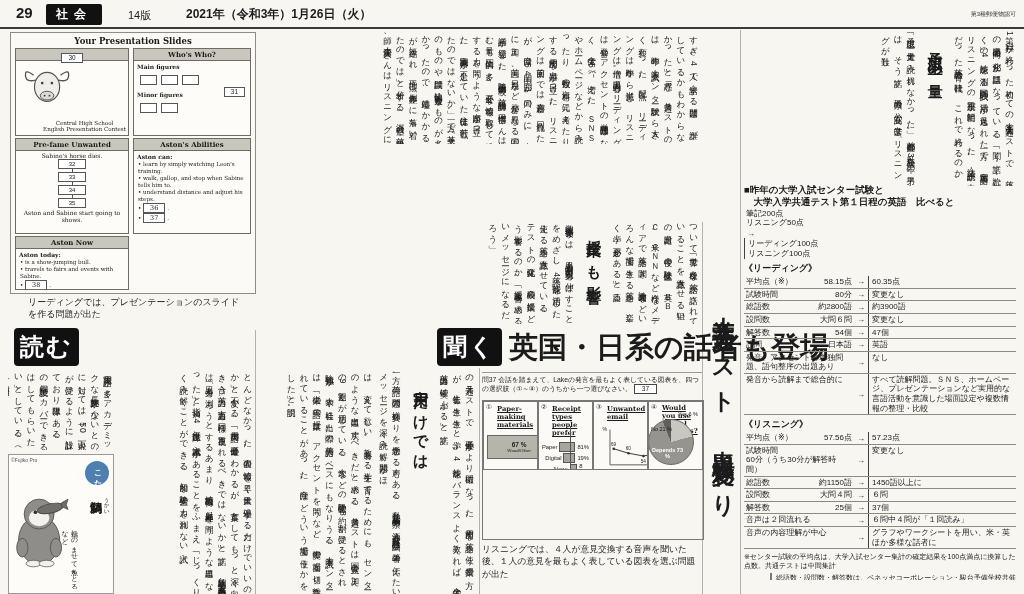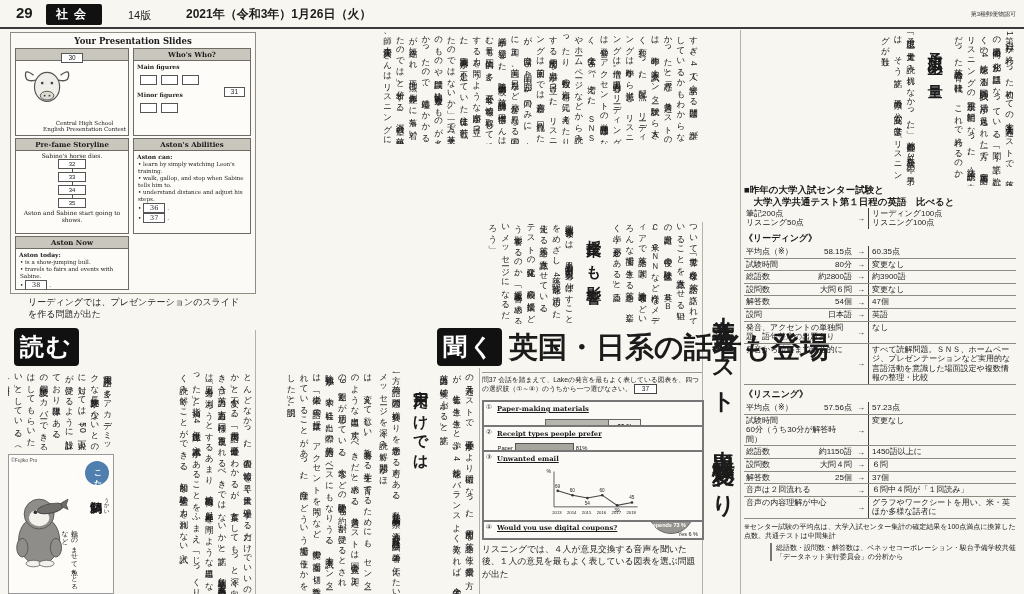--- a/index.html
+++ b/index.html
@@ -48,21 +48,21 @@
   .chainline{display:block;margin:0 auto;width:1px;height:3px;background:#555;}
   .bullets{margin:1px 2px 0 4px;padding:0;list-style:none;font-size:5.6px;line-height:1.25;
            font-family:"DejaVu Serif","Liberation Serif",serif;}
   .bullets li::before{content:"• ";}
   .boxline{font-size:5.6px;margin-left:4px;font-family:"DejaVu Serif","Liberation Serif",serif;}
   .fig-caption{position:absolute;left:28px;top:296px;width:212px;font-size:9px;line-height:1.35;color:#222;}
   
   .exam-q{position:absolute;left:482px;top:372px;width:220px;font-size:6.8px;line-height:1.35;border-top:1px solid #999;padding-top:2px;}
   .ansbox{display:inline-block;border:1px solid #444;background:#fff;padding:0 7px;font-size:6.5px;line-height:8px;}
   .cgrid{position:absolute;left:482px;top:400px;width:220px;height:138px;display:grid;
-         grid-template-columns:1fr;grid-template-rows:1fr 1fr;border:1px solid #777;}
+         grid-template-columns:1fr 1fr 1fr 1fr;grid-template-rows:1fr 1fr;border:1px solid #777;}
   .ccell{border:1px solid #777;position:relative;padding:2px 3px;background:#fbfaf7;overflow:hidden;}
   .copt{position:absolute;left:2px;top:1px;font-size:6.5px;}
   .ctitle{margin:1px 0 3px 10px;font-size:6.8px;font-weight:bold;text-decoration:underline;
           font-family:"DejaVu Serif","Liberation Serif",serif;}
   .stackbar{display:flex;width:94px;height:22px;margin:6px auto 0;border:1px solid #666;}
   .seg{display:flex;flex-direction:column;align-items:center;justify-content:center;overflow:hidden;}
   .seg .v{font-size:6.5px;font-weight:bold;}
   .seg .l{font-size:4.4px;}
   .seg1{background:#b7b4ac;border-right:1px solid #666;}
   .seg2{background:#f2f1ec;}
@@ -83,21 +83,21 @@
   .ansball{position:absolute;right:4px;top:6px;width:24px;height:24px;border-radius:50%;background:#4f7fae;
            color:#fff;writing-mode:vertical-rl;font-size:8px;font-weight:bold;text-align:center;line-height:24px;}
   .answord{position:absolute;right:9px;top:36px;writing-mode:vertical-rl;font-size:12px;font-weight:900;letter-spacing:2px;}
   .ansfuri{position:absolute;right:2px;top:38px;writing-mode:vertical-rl;font-size:5.5px;}
   .ctext{position:absolute;right:34px;top:70px;writing-mode:vertical-rl;font-size:6.8px;line-height:1.4;height:64px;overflow:hidden;}
   
   .ctable{position:absolute;left:744px;top:184px;width:272px;height:396px;overflow:hidden;font-size:8px;}
   .ct-title{font-size:9.5px;font-weight:bold;line-height:1.25;}
   .ct-sec{font-size:9px;font-weight:bold;margin:3px 0 1px;}
   .trow{display:flex;border-bottom:1px solid #8d8a82;align-items:stretch;}
-  .trow.nob{border-bottom:none;}
+  .trow.nob{border-bottom:none;flex-direction:column;}
   .tleft{width:106px;padding:1px 2px;display:flex;justify-content:space-between;white-space:pre-line;line-height:1.2;}
   .tarrow{width:14px;display:flex;align-items:center;justify-content:center;}
   .tright{flex:1;border-left:1px solid #404040;padding:1px 3px;white-space:pre-line;line-height:1.2;}
   .ct-note{font-size:7px;line-height:1.3;margin-top:3px;}
   .ct-credit{font-size:7px;line-height:1.3;margin:3px 0 0 26px;border-left:2px solid #777;padding-left:4px;}
 </style>
 </head>
 <body>
 
 <div id="page">
@@ -145,21 +145,21 @@
         <span class="mini"></span><span class="mini"></span><span class="mini"></span>
       </div>
       <span class="numbox" style="position:absolute;right:5px;top:38px;">31</span>
       <div class="slabel">Minor figures</div>
       <div style="margin-left:4px;">
         <span class="mini"></span><span class="mini"></span>
       </div>
     </div>
 
     <div class="slide" style="left:4px;top:105px;width:112px;height:94px;">
-      <div class="shead">Pre-fame Storyline</div>
+      <div class="shead">Pre-fame Unwanted</div>
       <div class="stext">Sabine's horse dies.</div>
       <span class="chainbox">32</span>
       <span class="chainline"></span>
       <span class="chainbox">33</span>
       <span class="chainline"></span>
       <span class="chainbox">34</span>
       <span class="chainline"></span>
       <span class="chainbox">35</span>
       <div class="stext">Aston and Sabine start going to shows.</div>
     </div>

